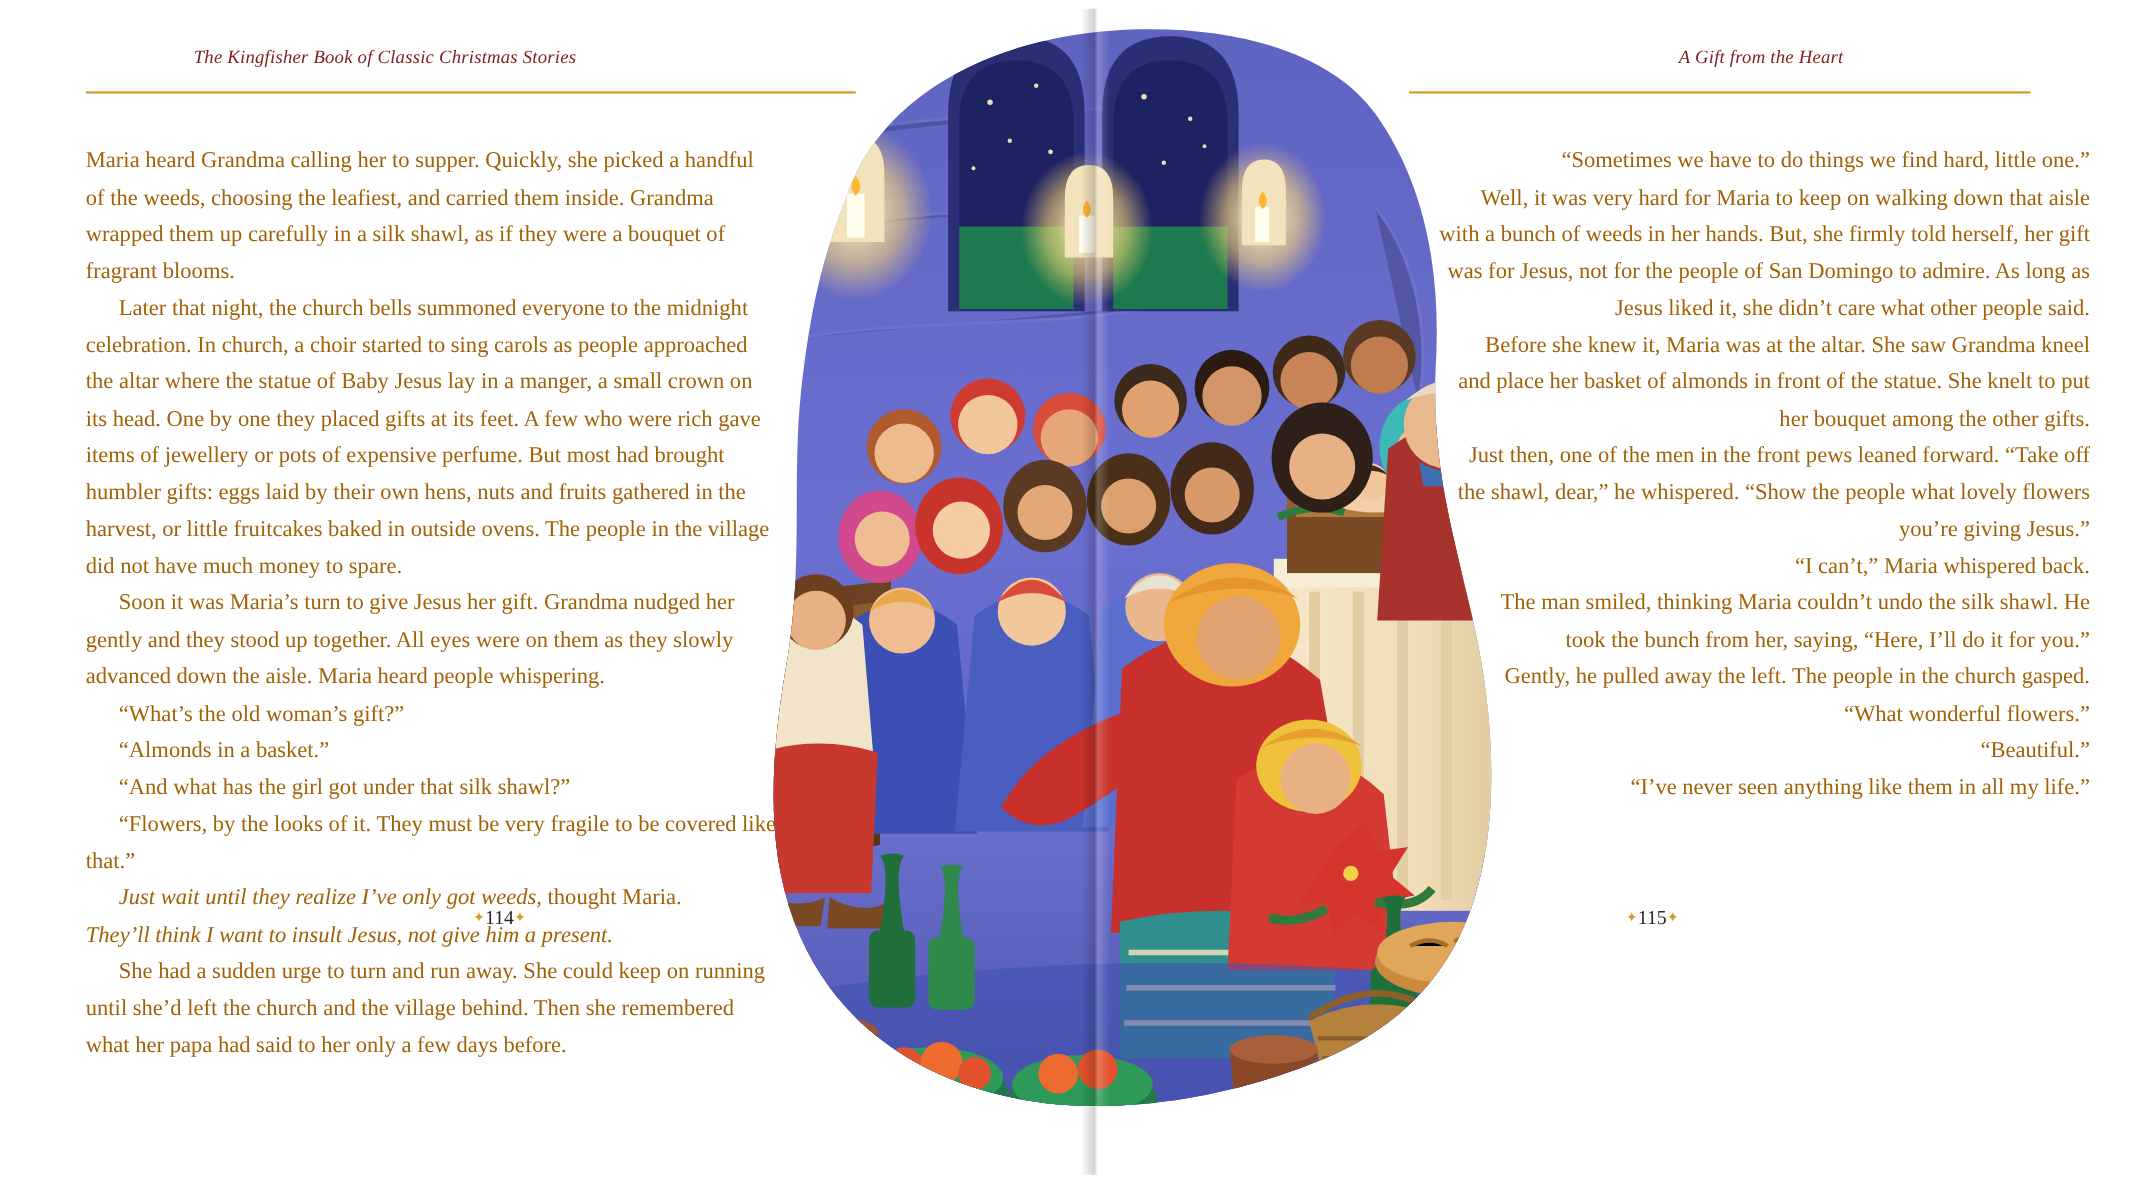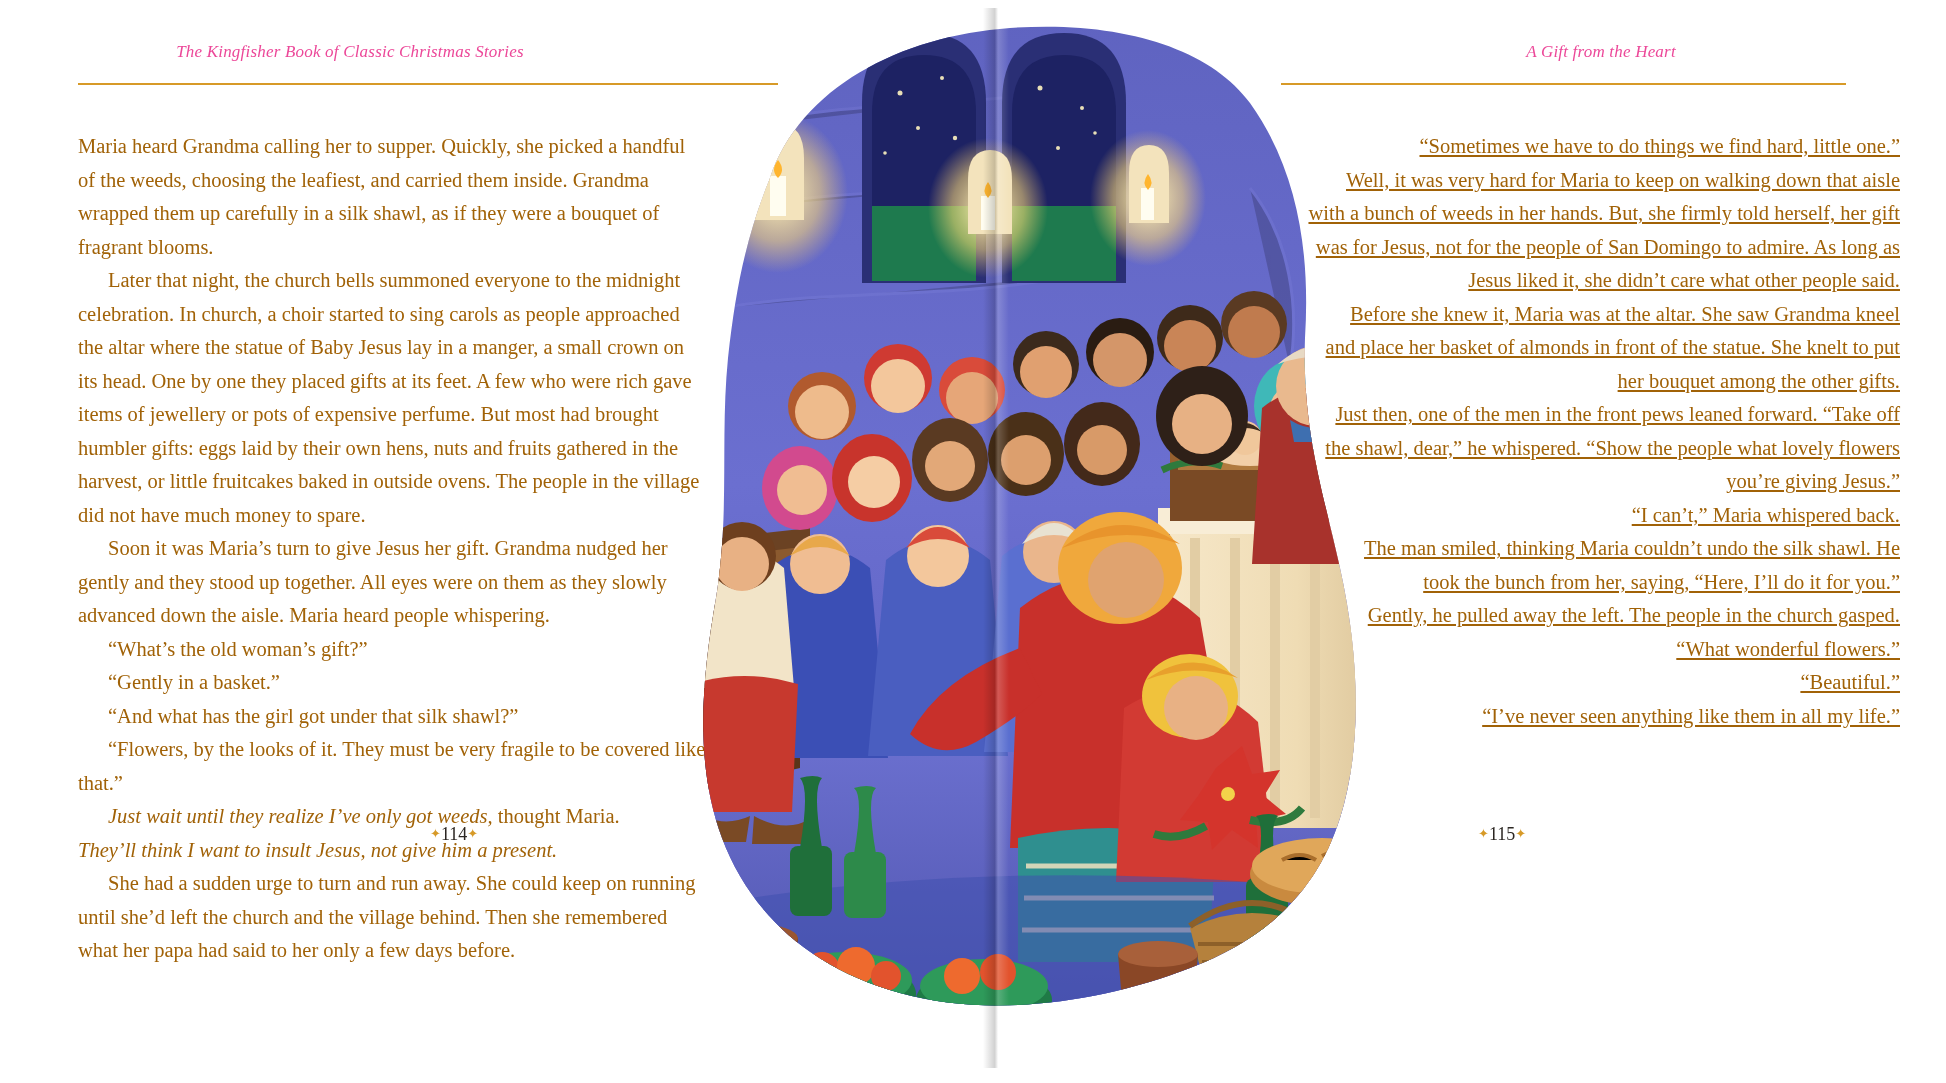--- a/index.html
+++ b/index.html
@@ -28,21 +28,21 @@
   }
   .page-left  { left: 0px;   width: 973px; }
   .page-right { left: 951px; width: 973px; }
 
   .running-head {
     position: absolute;
     top: 42px;
     font-family: "Liberation Serif", serif;
     font-style: italic;
     font-size: 17px;
-    color: #ec4899;
+    color: #7f1d1d;
     letter-spacing: 0.2px;
     white-space: nowrap;
   }
   .running-head-left  { left: 0; width: 700px; text-align: center; }
   .running-head-right { left: 300px; width: 700px; text-align: center; }
 
   .rule {
     position: absolute;
     height: 2px;
     background: #d79a28;
@@ -54,21 +54,21 @@
     position: absolute;
     font-family: "Liberation Serif", serif;
     font-size: 20.5px;
     line-height: 33.5px;
     color: #a16207;
     text-align: left;
   }
   .col-left  { left: 78px;  top: 130px; width: 628px; }
   .col-right { left: 1300px; top: 130px; width: 600px; }
 
-  .col-right p { text-align: right; text-decoration: underline; }
+  .col-right p { text-align: right; }
   .col-left p  { text-align: left; }
 
   .col-text p {
     margin: 0;
   }
   .col-text p.indent {
     text-indent: 30px;
   }
   .col-text p.italic {
     font-style: italic;
@@ -118,21 +118,21 @@
 
   <div class="page page-left">
     <div class="running-head running-head-left">The Kingfisher Book of Classic Christmas Stories</div>
     <div class="rule rule-left"></div>
 
     <div class="col-text col-left">
       <p>Maria heard Grandma calling her to supper. Quickly, she picked a handful of the weeds, choosing the leafiest, and carried them inside. Grandma wrapped them up carefully in a silk shawl, as if they were a bouquet of fragrant blooms.</p>
       <p class="indent">Later that night, the church bells summoned everyone to the midnight celebration. In church, a choir started to sing carols as people approached the altar where the statue of Baby Jesus lay in a manger, a small crown on its head. One by one they placed gifts at its feet. A few who were rich gave items of jewellery or pots of expensive perfume. But most had brought humbler gifts: eggs laid by their own hens, nuts and fruits gathered in the harvest, or little fruitcakes baked in outside ovens. The people in the village did not have much money to spare.</p>
       <p class="indent">Soon it was Maria’s turn to give Jesus her gift. Grandma nudged her gently and they stood up together. All eyes were on them as they slowly advanced down the aisle. Maria heard people whispering.</p>
       <p class="indent">“What’s the old woman’s gift?”</p>
-      <p class="indent">“Gently in a basket.”</p>
+      <p class="indent">“Almonds in a basket.”</p>
       <p class="indent">“And what has the girl got under that silk shawl?”</p>
       <p class="indent">“Flowers, by the looks of it. They must be very fragile to be covered like that.”</p>
       <p class="indent"><span class="ital">Just wait until they realize I’ve only got weeds,</span><span> thought Maria.</span></p>
       <p class="italic">They’ll think I want to insult Jesus, not give him a present.</p>
       <p class="indent">She had a sudden urge to turn and run away. She could keep on running until she’d left the church and the village behind. Then she remembered what her papa had said to her only a few days before.</p>
     </div>
 
     <div class="folio folio-left"><span class="star">✦</span><span>114</span><span class="star">✦</span></div>
   </div>
 

